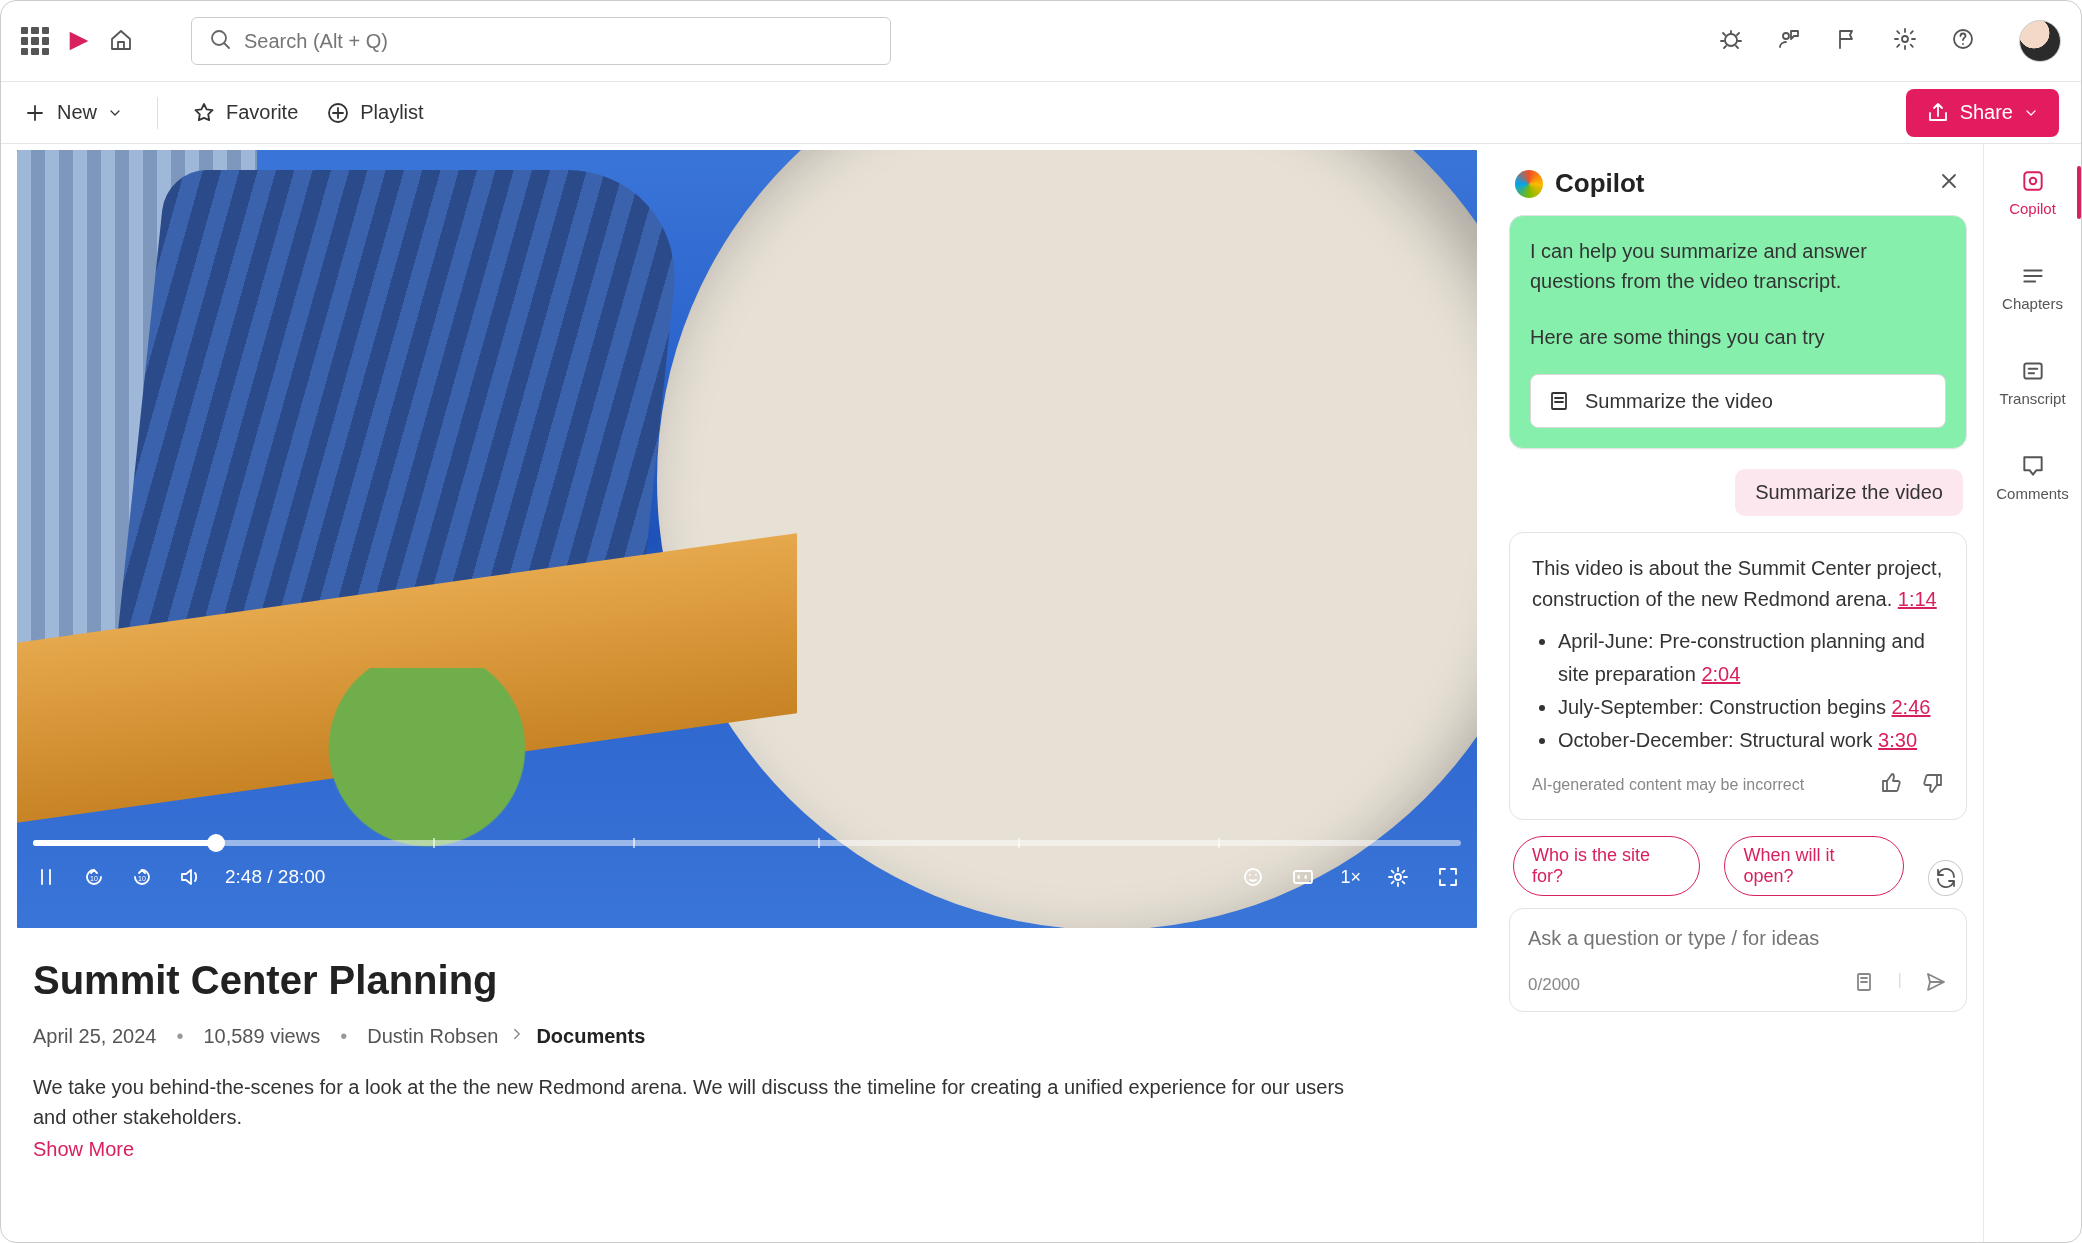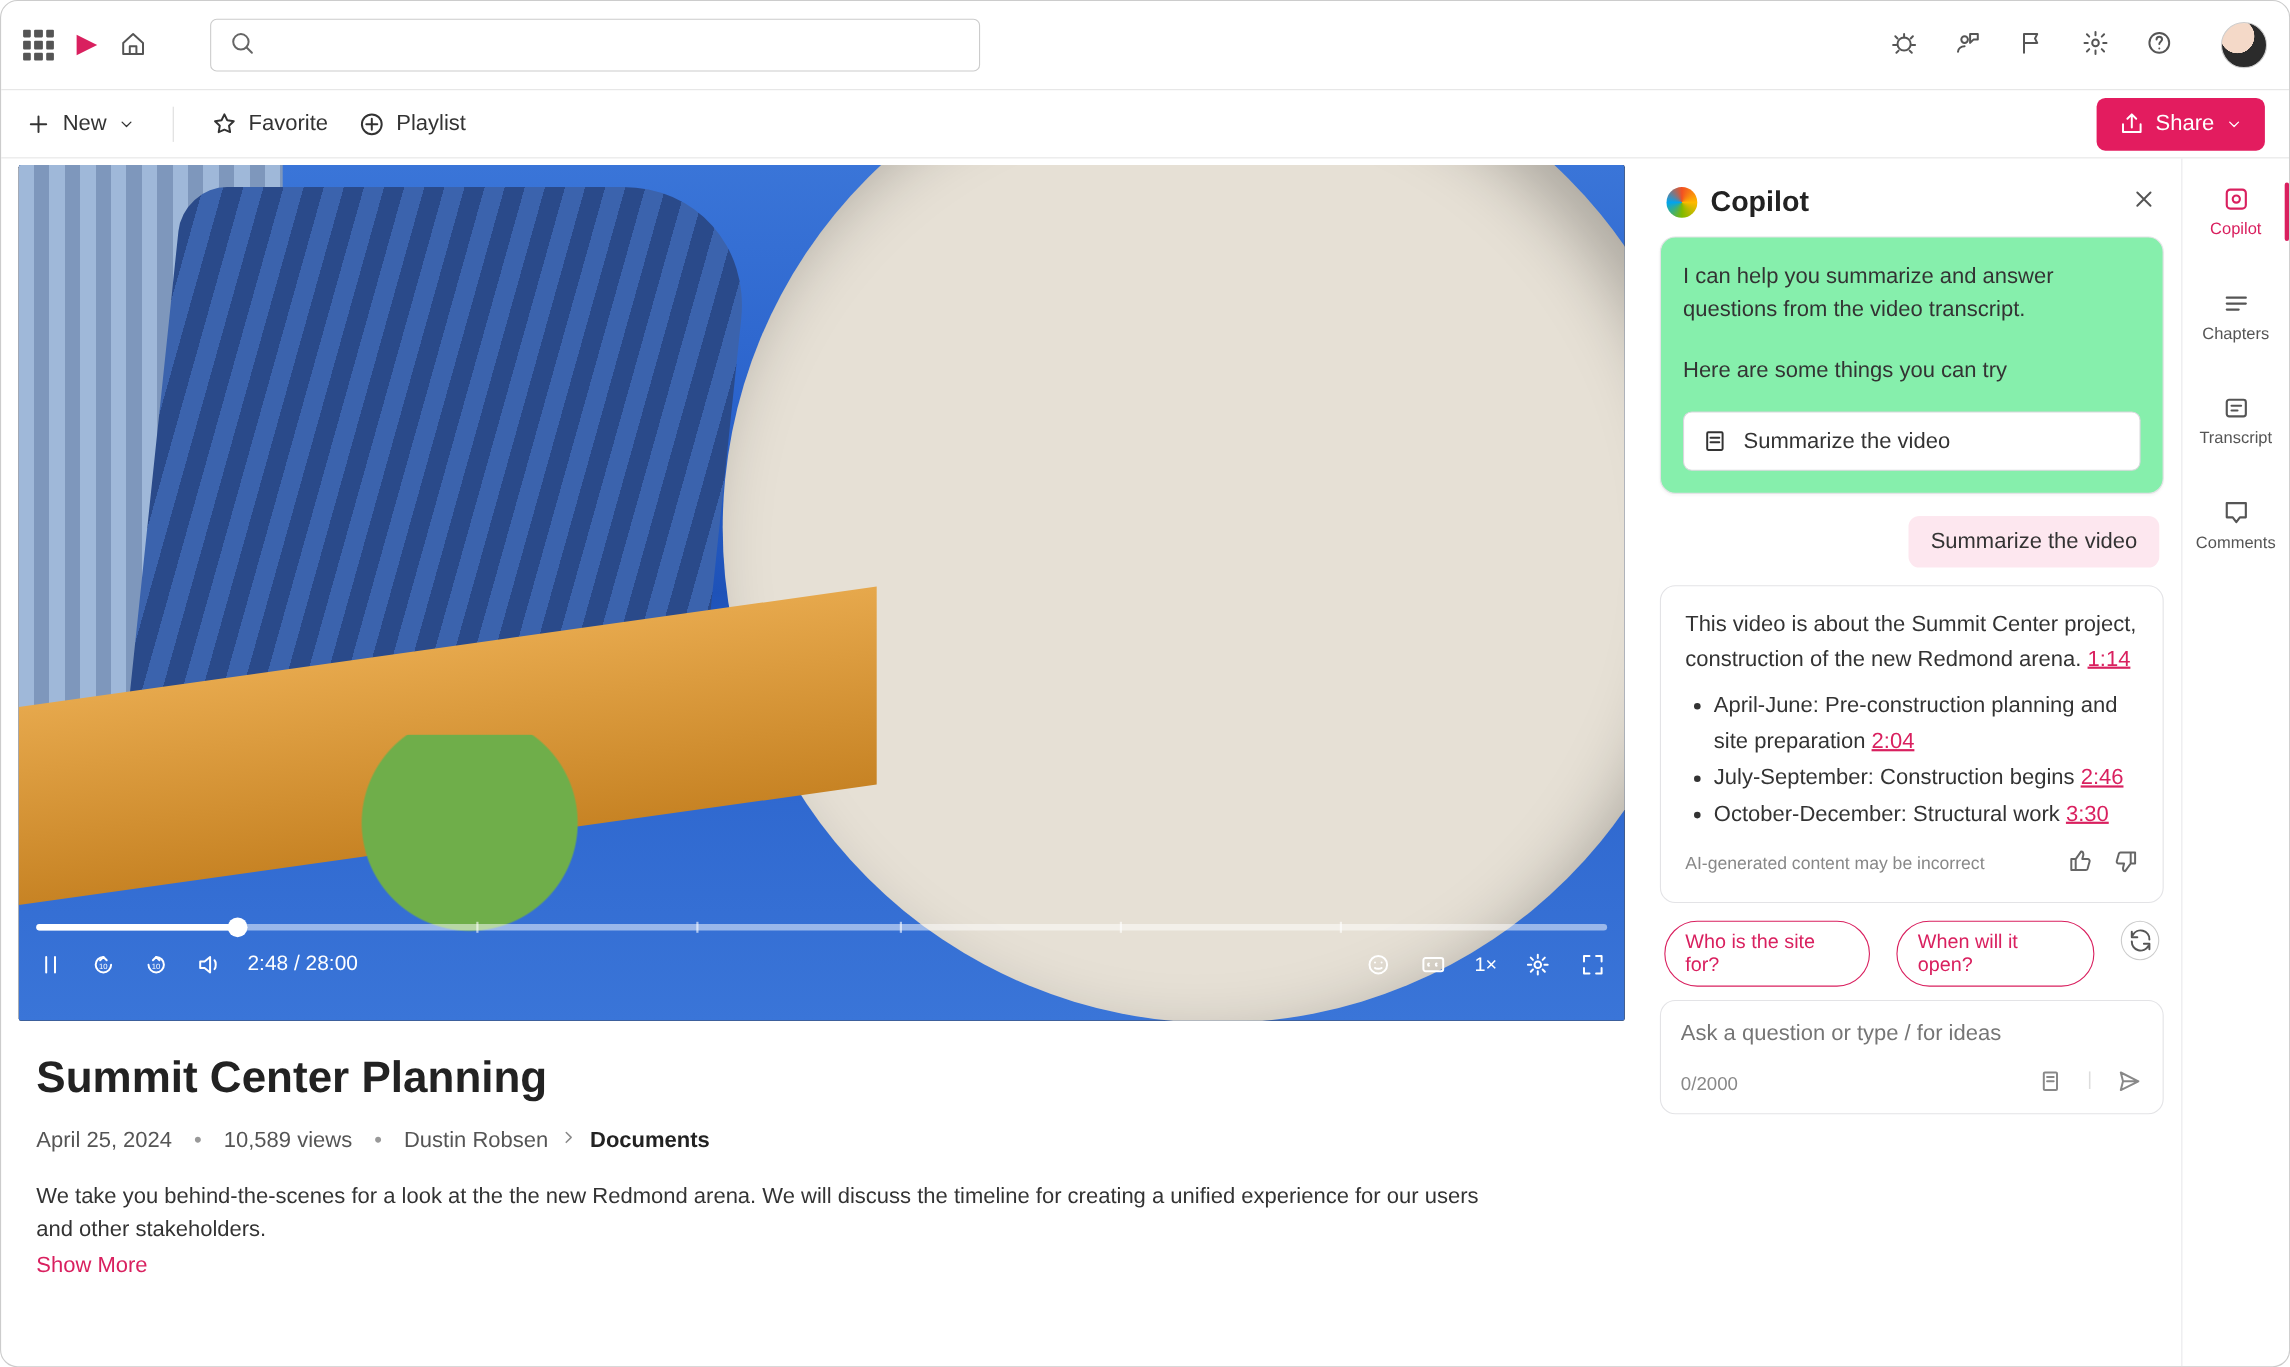--- a/index.html
+++ b/index.html
@@ -85,21 +85,21 @@
   .cp-card p { font-size:20px; color:#333; line-height:1.5;}
   .cp-sugg { margin-top:22px;}
   .sugg-btn { display:flex; align-items:center; gap:14px; border:1px solid #d8d8dc; border-radius:8px; padding:14px 16px; font-size:20px; color:#333; margin-top:12px; cursor:pointer; background:#fff;}
   .user-bubble { align-self:flex-end; background:#fde7ef; color:#333; font-size:20px; padding:12px 20px; border-radius:10px; margin:4px 8px 16px auto; display:inline-block;}
   .cp-resp { background:#fff; border:1px solid #e3e3e6; border-radius:14px; padding:20px 22px; margin:0 4px 12px 4px;}
   .cp-resp p { font-size:20px; color:#333; line-height:1.55;}
   .cp-resp ul { margin:10px 0 6px 26px; font-size:20px; color:#333; line-height:1.65;}
   .ts-link { color:#d9205f; text-decoration: underline; text-decoration-color:#d9205f; cursor:pointer;}
   .cp-foot { display:flex; align-items:center; gap:12px; font-size:16px; color:#888; margin-top:14px;}
   .cp-foot .thumbs { margin-left:auto; display:flex; gap:16px; color:#666;}
-  .chiprow { display:flex; align-items:flex-start; gap:24px; padding:4px 8px 12px 8px;}
+  .chiprow { display:flex; align-items:flex-end; gap:24px; padding:4px 8px 12px 8px;}
   .chip { border:1px solid #d9205f; color:#d9205f; background:#fff; border-radius:999px; padding:8px 18px; font-size:18px; cursor:pointer;}
   .refresh { margin-left:auto; width:36px; height:36px; border:1px solid #ccc; border-radius:50%; display:flex; align-items:center; justify-content:center; color:#555; cursor:pointer;}
   .cp-input { background:#fff; border:1px solid #e3e3e6; border-radius:14px; padding:18px 18px 12px 18px; margin:0 4px; display:flex; flex-direction:column; gap:20px;}
   .cp-input input { border:none; outline:none; font-size:20px; color:#333;}
   .cp-input .irow { display:flex; align-items:center; gap:18px; color:#888; font-size:17px;}
   .cp-input .irow .ricons { margin-left:auto; display:flex; gap:22px;}
 
   
   .rail { width:98px; border-left:1px solid #e9e9ec; display:flex; flex-direction:column; align-items:center; padding-top:18px; gap:34px;}
   .rail .ritem { display:flex; flex-direction:column; align-items:center; gap:6px; font-size:15px; color:#555; cursor:pointer; width:100%; padding:6px 0;}
@@ -138,20 +138,21 @@
           <path d="M9 21 V14 H15 V21"></path>
         </svg>
     </div>
     <div class="search">
       <span>
         <svg class="ic" viewBox="0 0 24 24">
             <circle cx="11" cy="11" r="7"></circle>
             <path d="M21 21l-5-5"></path>
           </svg>
       </span>
+      <input placeholder="Search (Alt + Q)" style="">
     </div>
     <div class="spacer"></div>
     <div class="top-actions">
       <span><svg class="ic" viewBox="0 0 24 24">
             <circle cx="12" cy="13" r="6"></circle>
             <path d="M12 7V4M6 8l-2-2M18 8l2-2M5 14H2M19 14h3M7 19l-2 2M17 19l2 2"></path>
           </svg></span>
       <span><svg class="ic" viewBox="0 0 24 24">
             <circle cx="9" cy="9" r="3"></circle>
             <path d="M3 20c0-3 3-5 6-5"></path>

